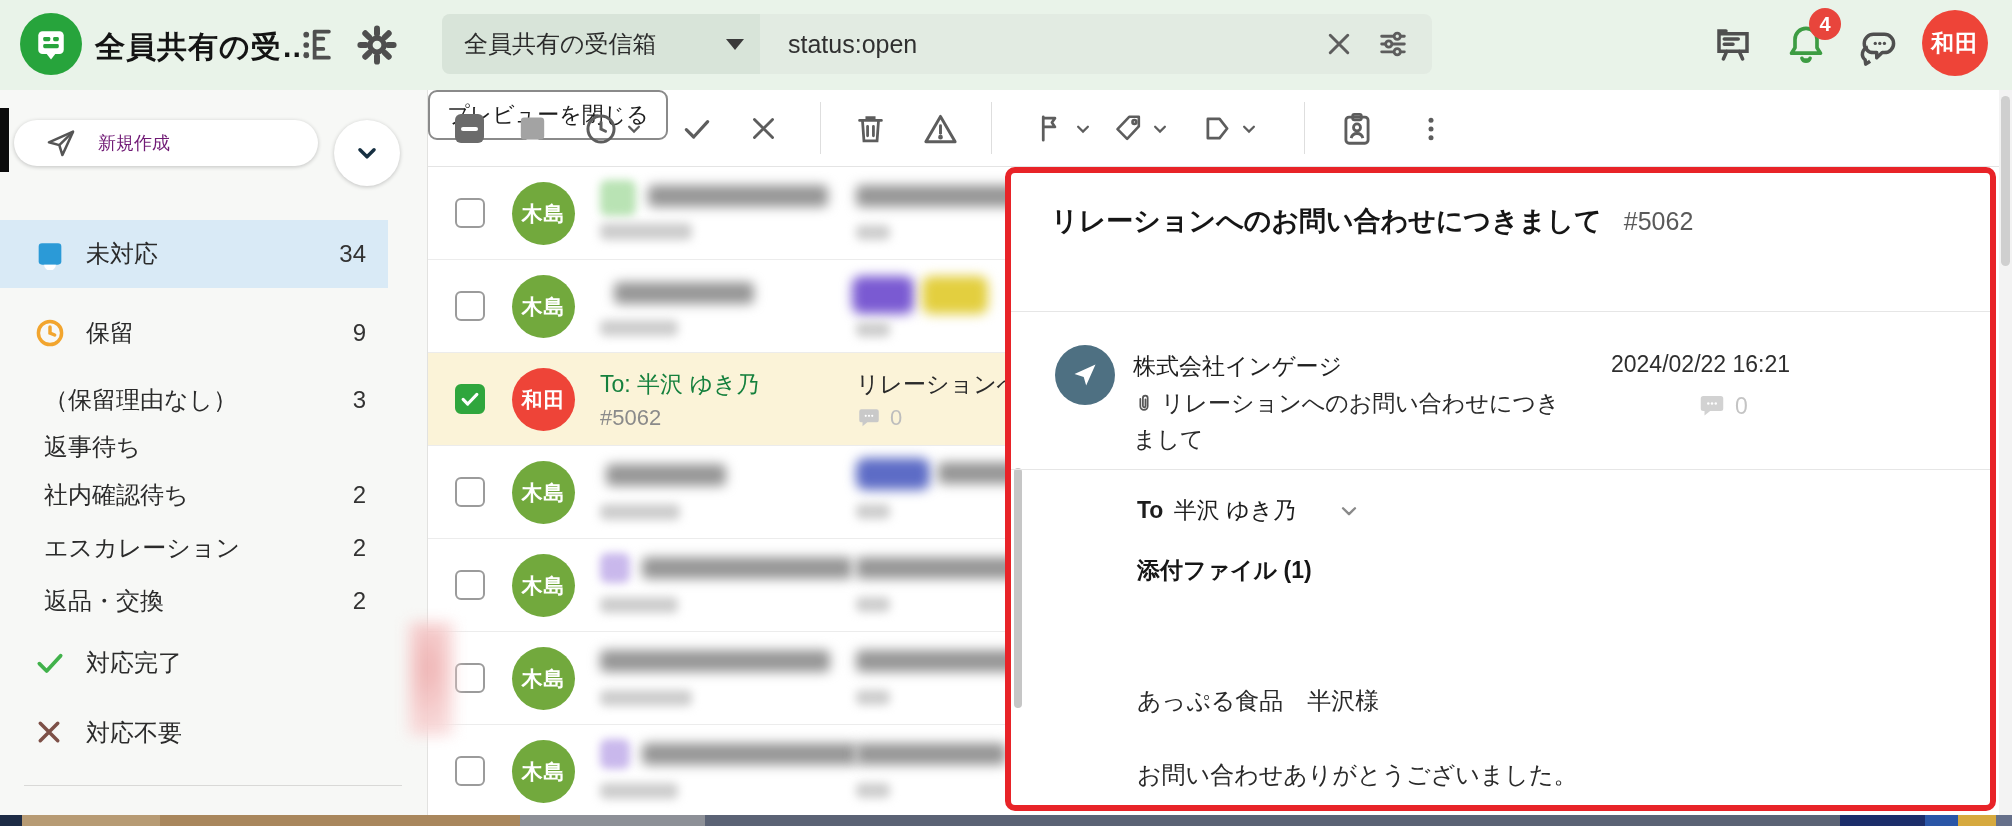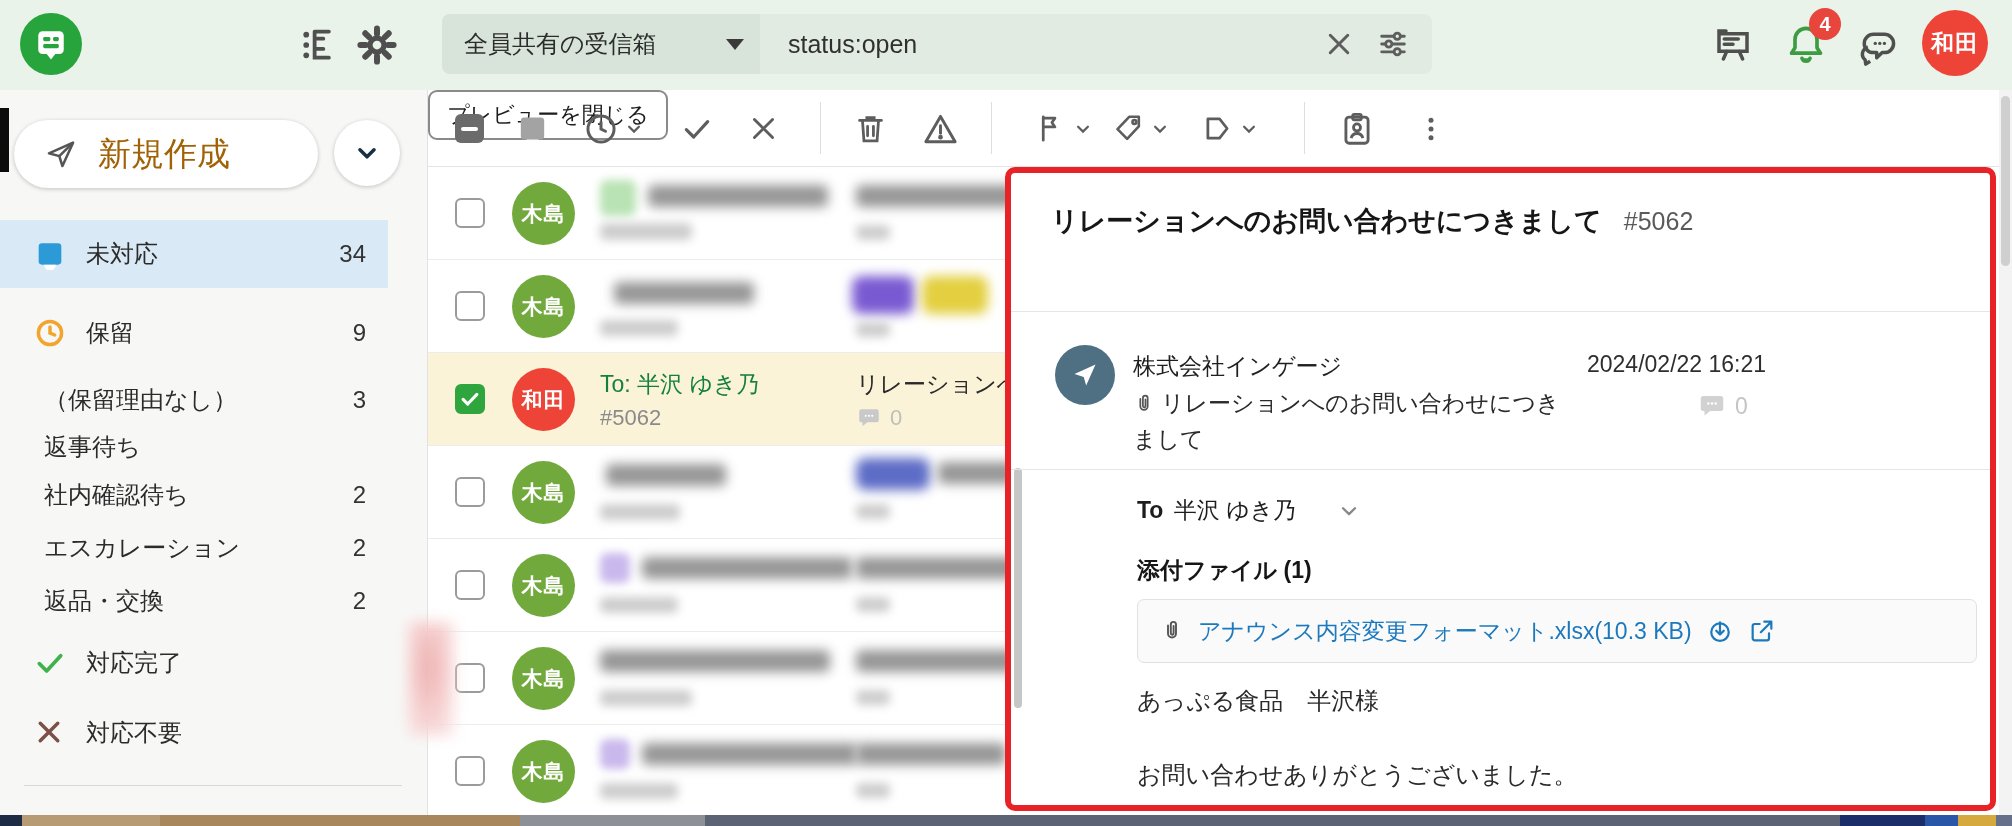--- a/index.html
+++ b/index.html
@@ -16,21 +16,21 @@
   .search{left:442px;top:14px;width:990px;height:60px;background:var(--search-bg);border-radius:8px;display:flex;align-items:center;}
   .search-dd{width:318px;height:60px;background:var(--search-dd-bg);border-radius:8px 0 0 8px;display:flex;align-items:center;padding:0 16px 0 22px;font-size:24px;color:#2c2c2c;cursor:pointer;}
   .dd-caret{margin-left:auto;width:0;height:0;border-left:9px solid transparent;border-right:9px solid transparent;border-top:11px solid #3a3a3a;}
   .search-q{font-size:25px;color:#303030;margin-left:28px;}
   .search-right{margin-left:auto;display:flex;align-items:center;gap:22px;padding-right:22px;}
   .badge{left:1809px;top:8px;min-width:32px;height:32px;border-radius:16px;background:var(--badge-red);color:#fff;font-size:20px;font-weight:bold;display:flex;align-items:center;justify-content:center;padding:0 6px;}
   .user-avatar{left:1922px;top:10px;width:66px;height:66px;border-radius:50%;background:var(--avatar-red);color:#fff;font-size:23px;font-weight:bold;display:flex;align-items:center;justify-content:center;letter-spacing:1px;cursor:pointer;}
 
   
   .sidebar{left:0;top:90px;width:428px;height:725px;background:#f7f8f6;border-right:1px solid #e2e2e0;}
-  .compose{left:14px;top:30px;width:304px;height:68px;background:#fff;border-radius:34px;box-shadow:0 1px 4px rgba(0,0,0,.22);display:flex;align-items:center;gap:20px;padding-left:30px;font-size:33px;color:#a16207;cursor:pointer;}
+  .compose{left:14px;top:30px;width:304px;height:46px;background:#fff;border-radius:34px;box-shadow:0 1px 4px rgba(0,0,0,.22);display:flex;align-items:center;gap:20px;padding-left:30px;font-size:18px;color:#701a75;cursor:pointer;}
   .compose-dd{left:334px;top:30px;width:66px;height:66px;background:#fff;border-radius:50%;box-shadow:0 1px 4px rgba(0,0,0,.22);display:flex;align-items:center;justify-content:center;cursor:pointer;color:#173042;}
   .side-item{left:0;width:388px;display:flex;align-items:center;font-size:24px;color:#2b2b2b;cursor:pointer;padding-right:22px;}
   .side-item .ico{position:absolute;left:34px;width:32px;height:32px;}
   .side-item .lbl{margin-left:86px;}
   .side-item.sub .lbl{margin-left:44px;}
   .side-item .cnt{margin-left:auto;font-size:24px;color:#333;}
   .side-item.selected{background:var(--sel-item-bg);}
   .side-divider{left:24px;top:695px;width:378px;border-top:1px solid #d9d9d7;}
 
   
@@ -65,21 +65,21 @@
   
   .preview{left:1005px;top:167px;width:991px;height:644px;background:#fff;border:6px solid var(--red-border);border-radius:10px;overflow:hidden;}
   .pv-scroll{position:absolute;left:3px;top:295px;width:8px;height:240px;background:#c6c6c6;border-radius:4px;}
   .pv-title-row{position:absolute;left:40px;top:30px;display:flex;align-items:baseline;gap:22px;}
   .pv-title{font-size:27px;font-weight:bold;color:#161616;}
   .pv-ticket{font-size:25px;color:#5a5a5a;}
   .pv-chip{position:absolute;left:40px;top:78px;display:inline-flex;align-items:center;gap:12px;background:var(--chip-bg);border-radius:5px;padding:10px 18px;font-size:23px;color:#2e2e2e;cursor:pointer;}
   .pv-div{position:absolute;left:0;width:979px;border-top:1px solid #e6e6e6;}
   .pv-msg-avatar{position:absolute;left:44px;top:172px;width:60px;height:60px;border-radius:50%;background:var(--msg-avatar);display:flex;align-items:center;justify-content:center;}
   .pv-sender{position:absolute;left:122px;top:178px;font-size:23px;color:#1f1f1f;}
-  .pv-date{position:absolute;left:576px;top:178px;font-size:23px;color:#2e2e2e;}
+  .pv-date{position:absolute;left:600px;top:178px;font-size:23px;color:#2e2e2e;}
   .pv-subj{position:absolute;left:122px;top:212px;width:430px;font-size:23px;color:#2a2a2a;line-height:36px;}
   .pv-subj svg{display:inline-block;vertical-align:-4px;margin-right:6px;}
   .pv-cmt{position:absolute;left:686px;top:218px;display:flex;align-items:center;gap:8px;color:#c4c4c4;font-size:23px;}
   .pv-to{position:absolute;left:126px;top:322px;font-size:23px;color:#1d1d1d;display:flex;align-items:center;gap:12px;cursor:pointer;}
   .pv-to b{margin-right:4px;}
   .pv-att-head{position:absolute;left:126px;top:382px;font-size:23px;font-weight:bold;color:#161616;}
   .pv-att-box{position:absolute;left:126px;top:426px;width:840px;height:64px;background:#fafafa;border:1px solid #e1e1e1;border-radius:7px;display:flex;align-items:center;gap:14px;padding:0 22px;}
   .pv-att-link{font-size:23px;color:var(--link-blue);cursor:pointer;}
   .pv-body1{position:absolute;left:126px;top:512px;font-size:24px;color:#2a2a2a;}
   .pv-body2{position:absolute;left:126px;top:586px;font-size:24px;color:#2a2a2a;}
@@ -95,20 +95,21 @@
 <div class="abs topbar">
   <div class="abs logo">
     <svg width="34" height="34" viewBox="0 0 24 24">
       <rect x="3" y="3" width="18" height="16" rx="3" fill="#fff"></rect>
       <path d="M9 19l3 4 3-4z" fill="#fff"></path>
       <rect x="6.5" y="7" width="5" height="3" rx="1" fill="#27a43c"></rect>
       <rect x="13.5" y="7" width="4" height="3" rx="1" fill="#27a43c"></rect>
       <rect x="6.5" y="12" width="11" height="3" rx="1" fill="#27a43c"></rect>
     </svg>
   </div>
+  <div class="abs app-title">全員共有の受…</div>
   <div class="abs tb-icon" style="left:298px;top:26px;">
     <svg width="38" height="38" viewBox="0 0 24 24" fill="none" stroke="currentColor" stroke-width="2.4" stroke-linecap="round">
       <circle cx="5.2" cy="5.5" r="1.8" fill="currentColor" stroke="none"></circle>
       <circle cx="5.2" cy="12" r="1.8" fill="currentColor" stroke="none"></circle>
       <circle cx="5.2" cy="18.5" r="1.8" fill="currentColor" stroke="none"></circle>
       <path d="M10.5 3.5h9M10.5 8h5.5M10.5 3.5v16.5h9M10.5 14.5h5.5"></path>
     </svg>
   </div>
   <div class="abs tb-icon" style="left:356px;top:24px;">
     <svg width="42" height="42" viewBox="0 0 24 24" fill="none" stroke="currentColor" stroke-linecap="round">
@@ -448,33 +449,20 @@
 
   <div class="pv-to">
     <span><b>To</b> <span>半沢 ゆき乃</span></span>
     <svg width="22" height="22" viewBox="0 0 24 24" fill="none" stroke="#8a8a8a" stroke-width="2.6" stroke-linecap="round" stroke-linejoin="round" style="margin-left:30px;">
         <path d="M5.5 9l6.5 6.5L18.5 9"></path>
       </svg>
   </div>
 
   <div class="pv-att-head">添付ファイル (1)</div>
 
-  <div class="pv-att-box">
-    <svg width="24" height="24" viewBox="0 0 24 24" fill="none" stroke="#555" stroke-width="1.9" stroke-linecap="round">
-        <path d="M8 6.5v8a4 4 0 0 0 8 0v-9a2.6 2.6 0 0 0-5.2 0v8.8a1.4 1.4 0 0 0 2.8 0V7"></path>
-      </svg>
-    <span class="pv-att-link">アナウンス内容変更フォーマット.xlsx(10.3 KB)</span>
-    <svg width="28" height="28" viewBox="0 0 24 24" fill="none" stroke="var(--link-blue)" stroke-width="1.9" stroke-linecap="round" stroke-linejoin="round">
-        <circle cx="12" cy="13" r="7.5"></circle>
-        <path d="M12 4.5v10.5M8.8 11.8L12 15l3.2-3.2"></path>
-      </svg>
-    <svg width="28" height="28" viewBox="0 0 24 24" fill="none" stroke="var(--link-blue)" stroke-width="1.9" stroke-linecap="round" stroke-linejoin="round">
-        <path d="M10 6H5.8A1.8 1.8 0 0 0 4 7.8v10.4A1.8 1.8 0 0 0 5.8 20h10.4a1.8 1.8 0 0 0 1.8-1.8V14M14 4h6v6M20 4l-9 9"></path>
-      </svg>
-  </div>
 
   <div class="pv-body1">あっぷる食品　半沢様</div>
   <div class="pv-body2">お問い合わせありがとうございました。</div>
 </div>
 
 <div class="abs right-scrollbar"></div>
 <div class="abs right-thumb"></div>
 <div class="abs wallpaper"></div>
 
 </body></html>

